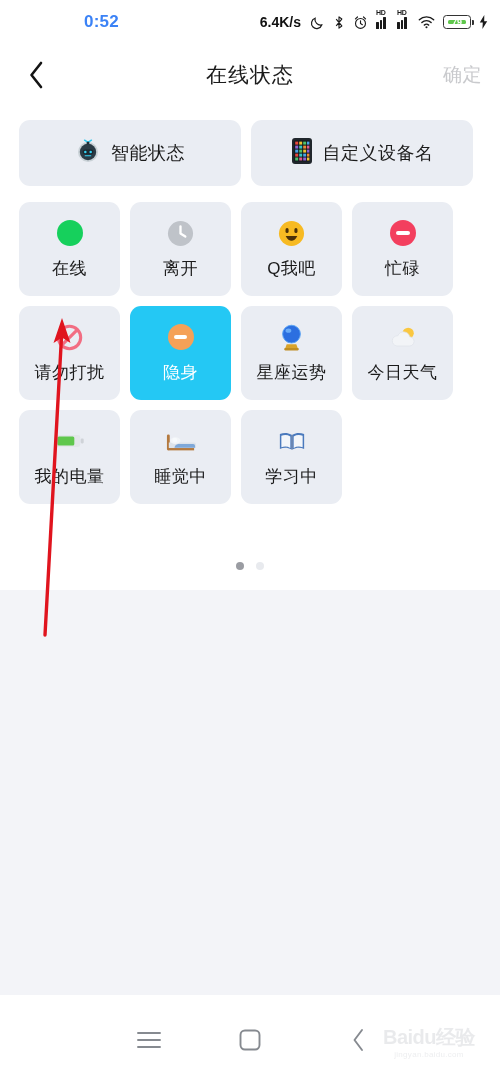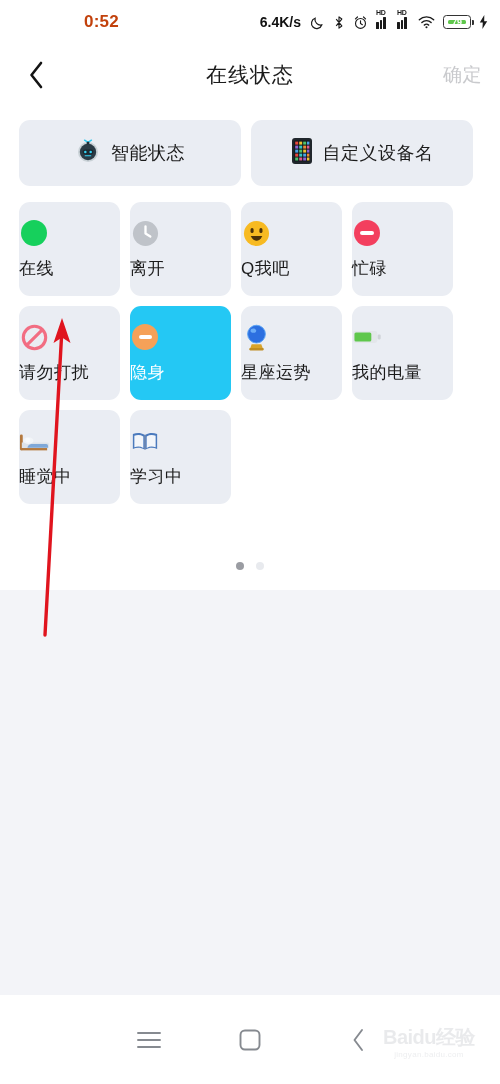--- a/index.html
+++ b/index.html
@@ -11,21 +11,21 @@
   }
   #app { position: relative; width: 500px; height: 1084px; background: #F3F4F8; }
 
   
   .statusbar {
     position: absolute; top: 0; left: 0; width: 500px; height: 44px;
     background: #ffffff; display: flex; align-items: center;
   }
   .sb-time {
     position: absolute; left: 84px; top: 12px;
-    font-size: 17px; font-weight: bold; color: #c2410c; letter-spacing: .2px;
+    font-size: 17px; font-weight: bold; color: #3b82f6; letter-spacing: .2px;
   }
   .sb-right {
     position: absolute; right: 12px; top: 11px;
     display: flex; align-items: center; gap: 8px; height: 22px;
   }
   .sb-speed { font-size: 14px; font-weight: bold; color: #111; margin-right: 1px; }
   .sb-ico { display: flex; align-items: center; justify-content: center; }
   .sig { position: relative; display: flex; align-items: flex-end; gap: 1px; height: 13px; }
   .sig i { display: block; width: 2.5px; background: #1a1a1a; border-radius: .5px; }
   .sig i:nth-child(1){height:4px;} .sig i:nth-child(2){height:6.5px;}
@@ -73,21 +73,21 @@
   }
   .topbtn .lbl { font-size: 18px; color: #1b1b1b; letter-spacing: .5px; }
 
   .grid {
     position: absolute; top: 96px; left: 19px;
     display: grid; grid-template-columns: repeat(4, 101px);
     gap: 10px 10px;
   }
   .tile {
     width: 101px; height: 94px; background: #EAEDF3; border-radius: 11px;
-    display: flex; flex-direction: column; align-items: flex-start; justify-content: center;
+    display: flex; flex-direction: column; align-items: center; justify-content: center;
     gap: 9px; cursor: pointer;
   }
   .tile.sel { background: #24C8F4; }
   .tile .tlabel { font-size: 17px; color: #1b1b1b; letter-spacing: .5px; }
   .tile.sel .tlabel { color: #ffffff; }
   .ticon { width: 30px; height: 30px; display: flex; align-items: center; justify-content: center; }
 
   .dots {
     position: absolute; top: 456px; left: 0; width: 500px;
     display: flex; justify-content: center; align-items: center; gap: 12px;
@@ -322,20 +322,30 @@
             <circle cx="14" cy="11.5" r="9.2" fill="#2C6FE0"></circle>
             <circle cx="14" cy="11.5" r="9.2" fill="none" stroke="#5aa3f5" stroke-width="1"></circle>
             <ellipse cx="10.8" cy="8" rx="3" ry="2.2" fill="#7fc0ff" opacity=".75"></ellipse>
             <path d="M9 22h10l1.6 4.4H7.4z" fill="#D9A42B"></path>
             <rect x="6.4" y="26" width="15.2" height="2.4" rx="1.2" fill="#C08E22"></rect>
           </svg>
         </span>
         <span class="tlabel">星座运势</span>
       </div>
 
+      <div class="tile">
+        <span class="ticon">
+          <svg width="30" height="24" viewBox="0 0 32 24">
+            <circle cx="21.5" cy="8" r="6" fill="#FAC740"></circle>
+            <path d="M9.5 21.6h13.2a4.9 4.9 0 0 0 .4-9.8 6.6 6.6 0 0 0-12.6-1.1 5 5 0 0 0-1 10.9z" fill="#F2F4F7"></path>
+            <path d="M9.5 21.6h13.2a4.9 4.9 0 0 0 .4-9.8 6.6 6.6 0 0 0-12.6-1.1 5 5 0 0 0-1 10.9z" fill="none" stroke="#dfe3ea" stroke-width=".8"></path>
+          </svg>
+        </span>
+        <span class="tlabel">今日天气</span>
+      </div>
 
       <div class="tile">
         <span class="ticon">
           <svg width="30" height="18" viewBox="0 0 32 18">
             <rect x="1" y="2.6" width="26" height="12.8" rx="2.6" fill="#e3e6ea"></rect>
             <rect x="2.6" y="4.2" width="18" height="9.6" rx="1.6" fill="#5FC74C"></rect>
             <rect x="27.4" y="6.4" width="3.2" height="5.2" rx="1.2" fill="#cfd3d8"></rect>
           </svg>
         </span>
         <span class="tlabel">我的电量</span>

